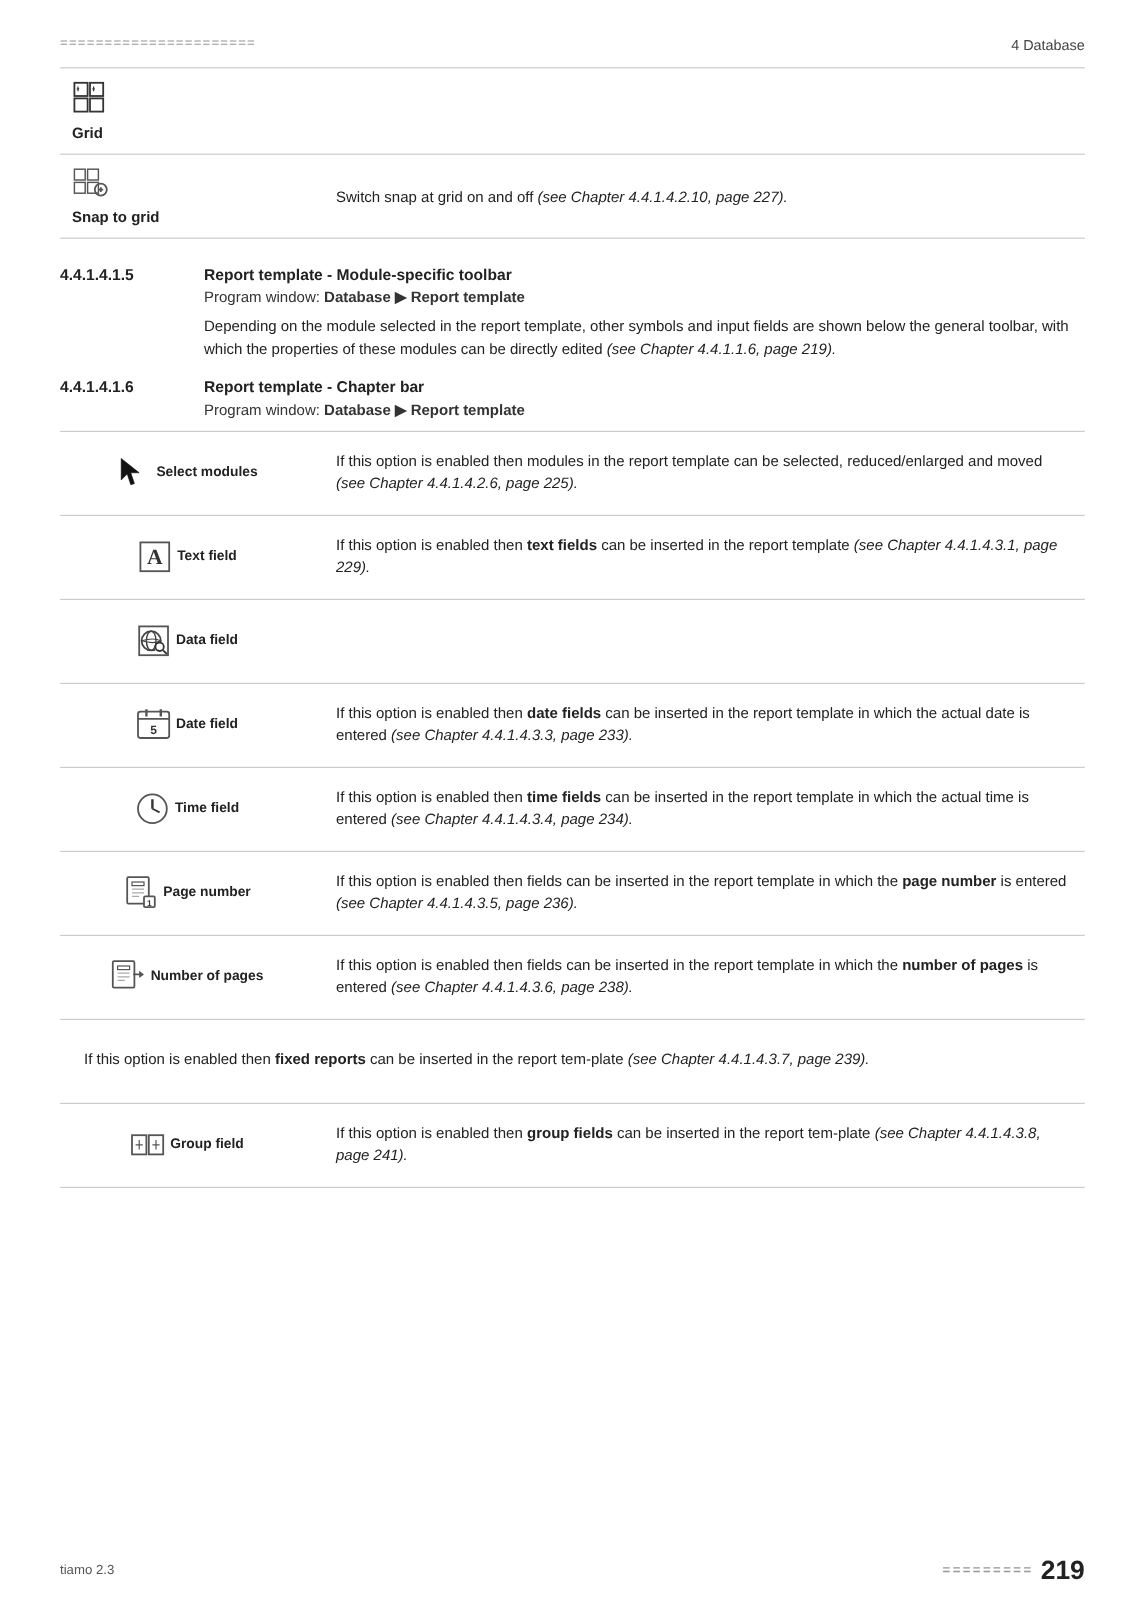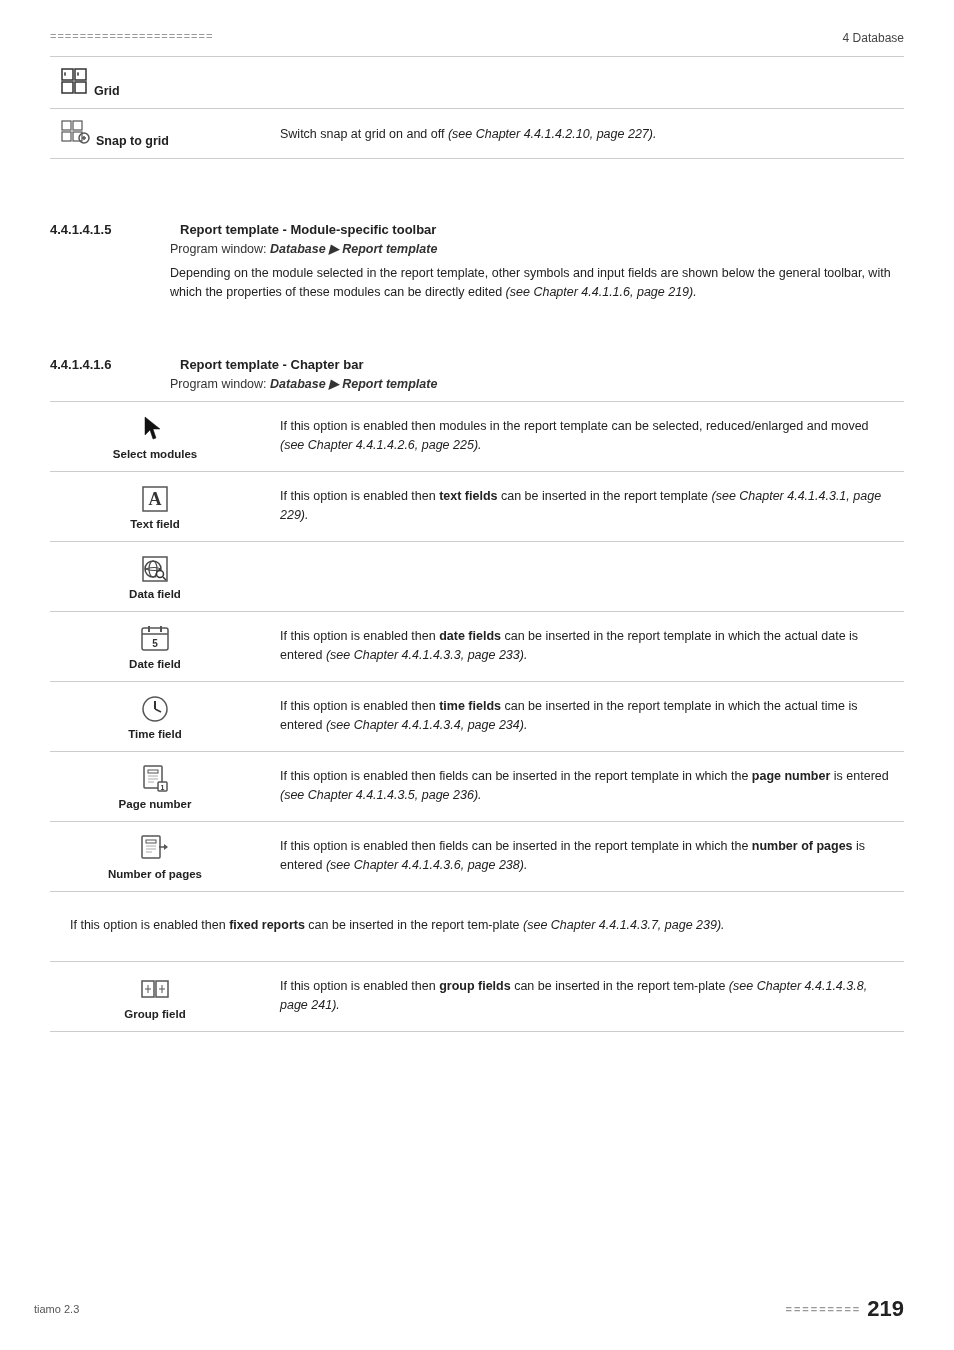--- a/index.html
+++ b/index.html
@@ -26,68 +26,66 @@
     .top-table .entry-row {
       display: flex;
       align-items: center;
       border-bottom: 1px solid #ccc;
       padding: 10px 0;
     }
     .top-table .entry-icon-label {
       width: 210px;
       min-width: 210px;
       display: flex;
-      align-items: flex-end;
+      align-items: flex-start;
       gap: 6px;
       font-weight: bold;
       font-size: 12.5px;
       padding-left: 10px;
+      flex-direction: column;
     }
     .top-table .entry-desc {
       flex: 1;
       font-size: 12.5px;
       padding-left: 20px;
     }
     
     .section-heading {
       margin-top: 22px;
       margin-bottom: 4px;
     }
     .section-heading .sec-num {
       font-weight: bold;
       font-size: 13px;
       width: 120px;
       display: inline-block;
     }
     .section-heading .sec-title {
       font-weight: bold;
       font-size: 13px;
-      margin-top: 41px;
     }
     .section-header-row {
       display: flex;
       align-items: baseline;
-      gap: 10px;
     }
     .program-window-line {
       display: flex;
       margin-bottom: 8px;
       margin-top: 4px;
     }
     .program-window-line .pw-indent {
       width: 120px;
       min-width: 120px;
     }
     .program-window-text {
       font-size: 12.5px;
       color: #333;
     }
     .program-window-text b {
       font-weight: bold;
-      font-style: italic;
     }
     .section-body {
       display: flex;
       margin-bottom: 10px;
       justify-content: space-between;
     }
     .section-body .sb-indent {
       width: 120px;
       min-width: 120px;
     }
@@ -109,21 +107,21 @@
       display: flex;
       align-items: center;
       border-bottom: 1px solid #ccc;
       padding: 10px 0;
       min-height: 70px;
     }
     .module-icon-label {
       width: 210px;
       min-width: 210px;
       display: flex;
-      flex-direction: column;
+      flex-direction: row;
       align-items: center;
       justify-content: center;
       gap: 3px;
       padding: 0 10px;
     }
     .module-icon-label .icon-wrap {
       display: flex;
       align-items: center;
       justify-content: center;
     }
@@ -140,21 +138,21 @@
       padding-left: 20px;
       padding-right: 10px;
     }
     .module-desc b { font-weight: bold; }
     .module-desc i { font-style: italic; }
 
     
     .footer {
       position: absolute;
       bottom: 28px;
-      left: 34px;
+      left: 50px;
       right: 50px;
       display: flex;
       justify-content: space-between;
       align-items: center;
       font-size: 11px;
       color: #555;
     }
     .footer-page-num {
       font-size: 22px;
       font-weight: bold;

